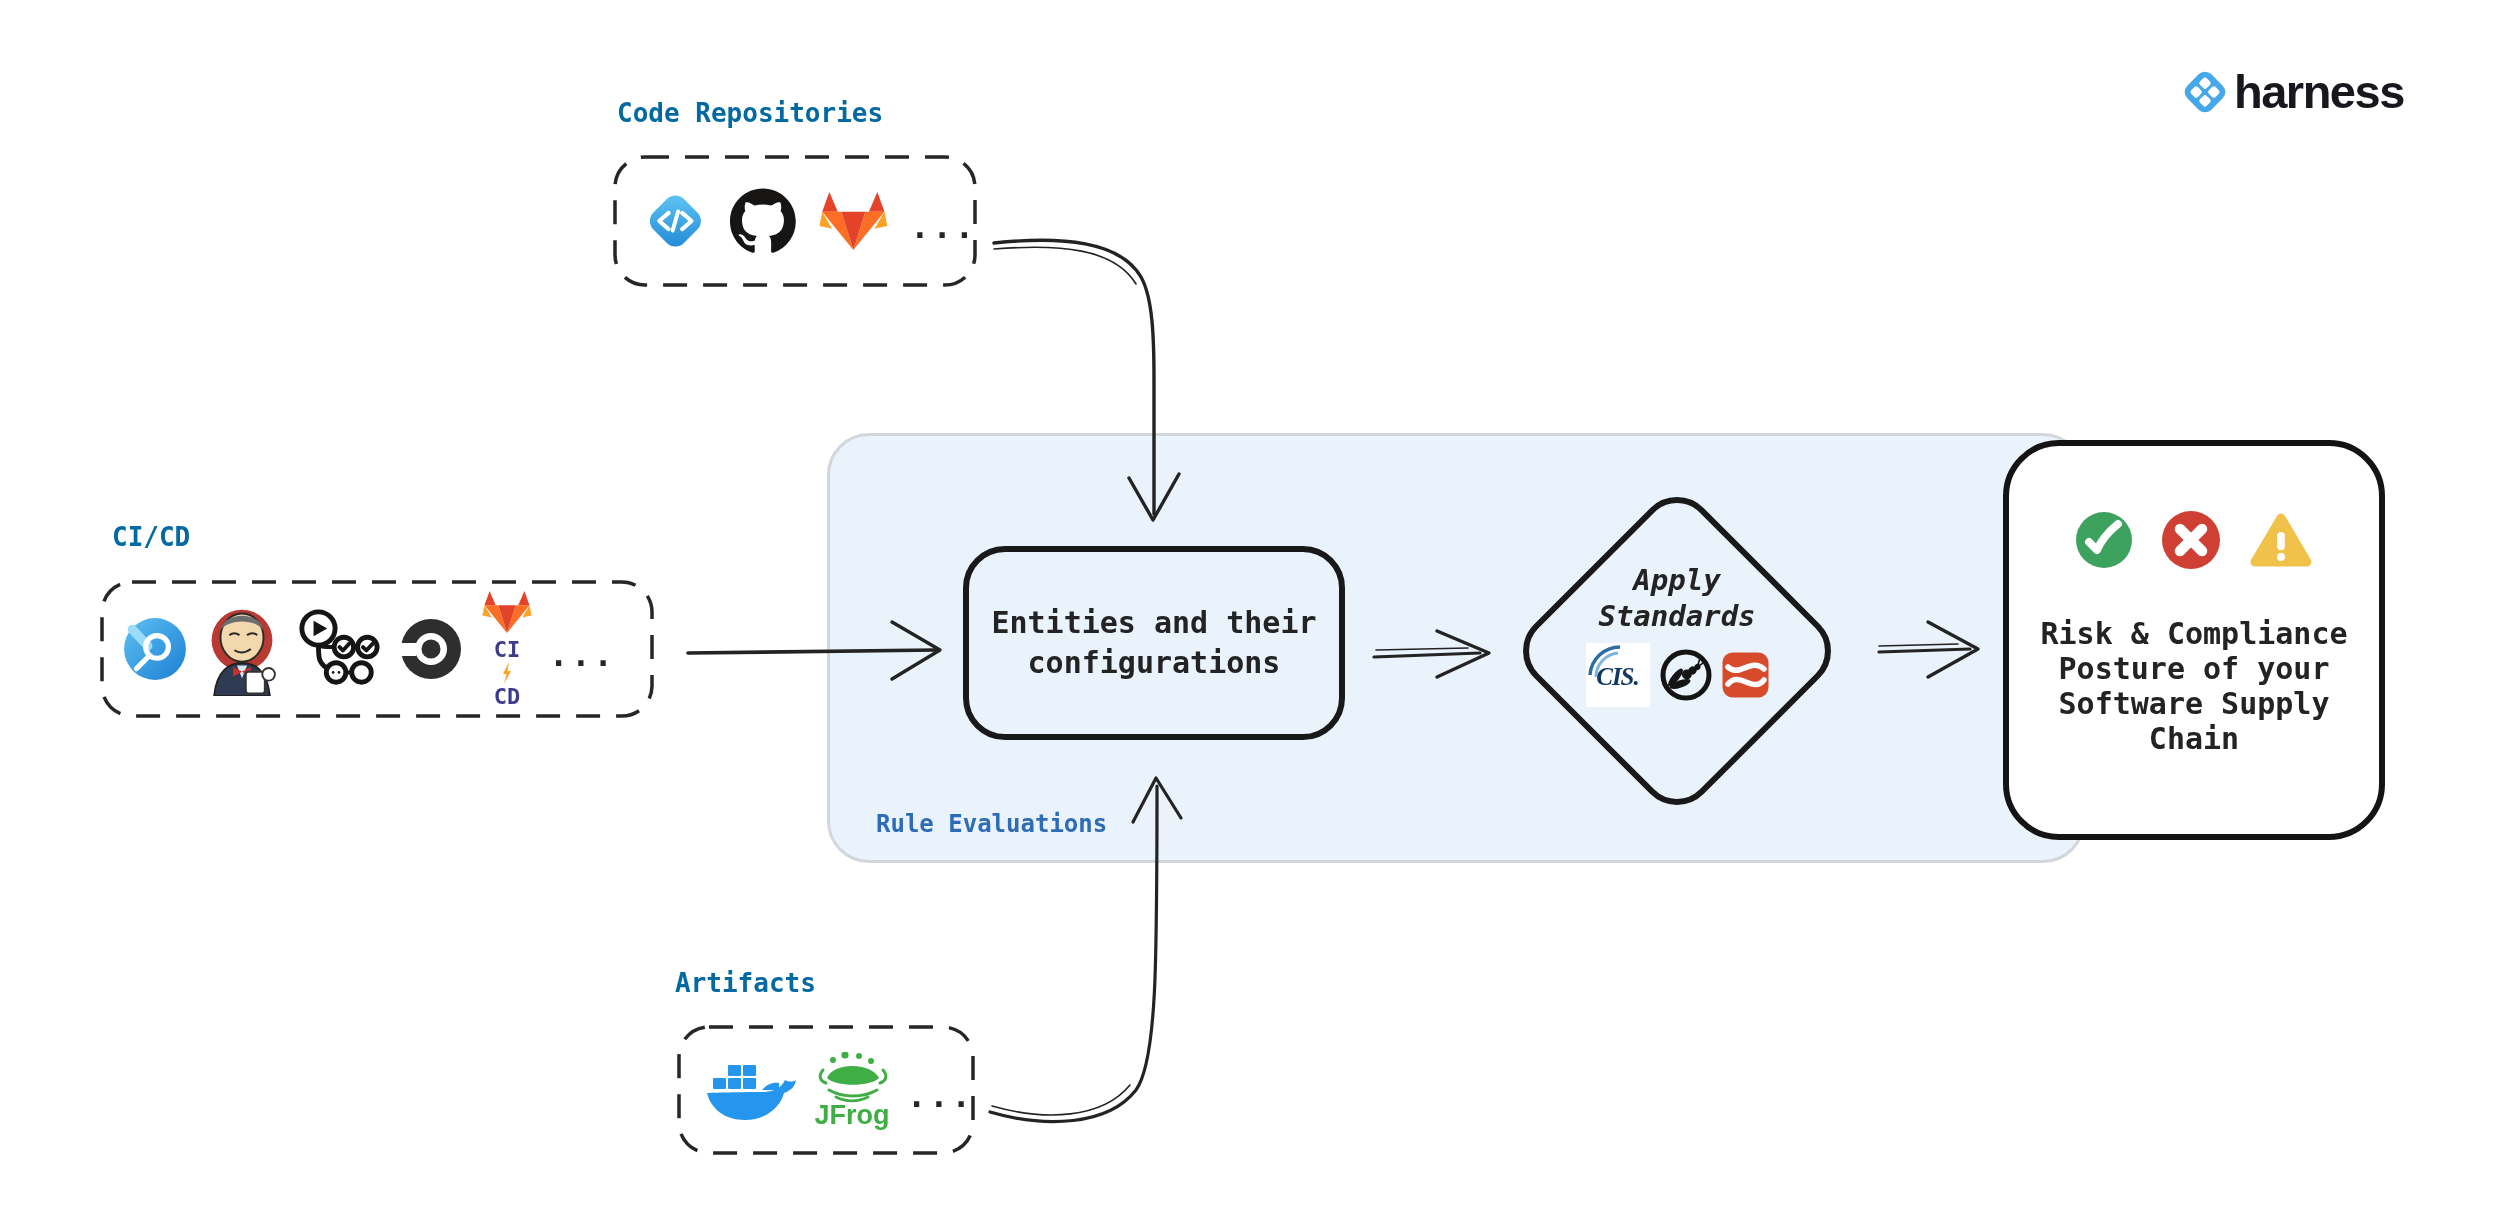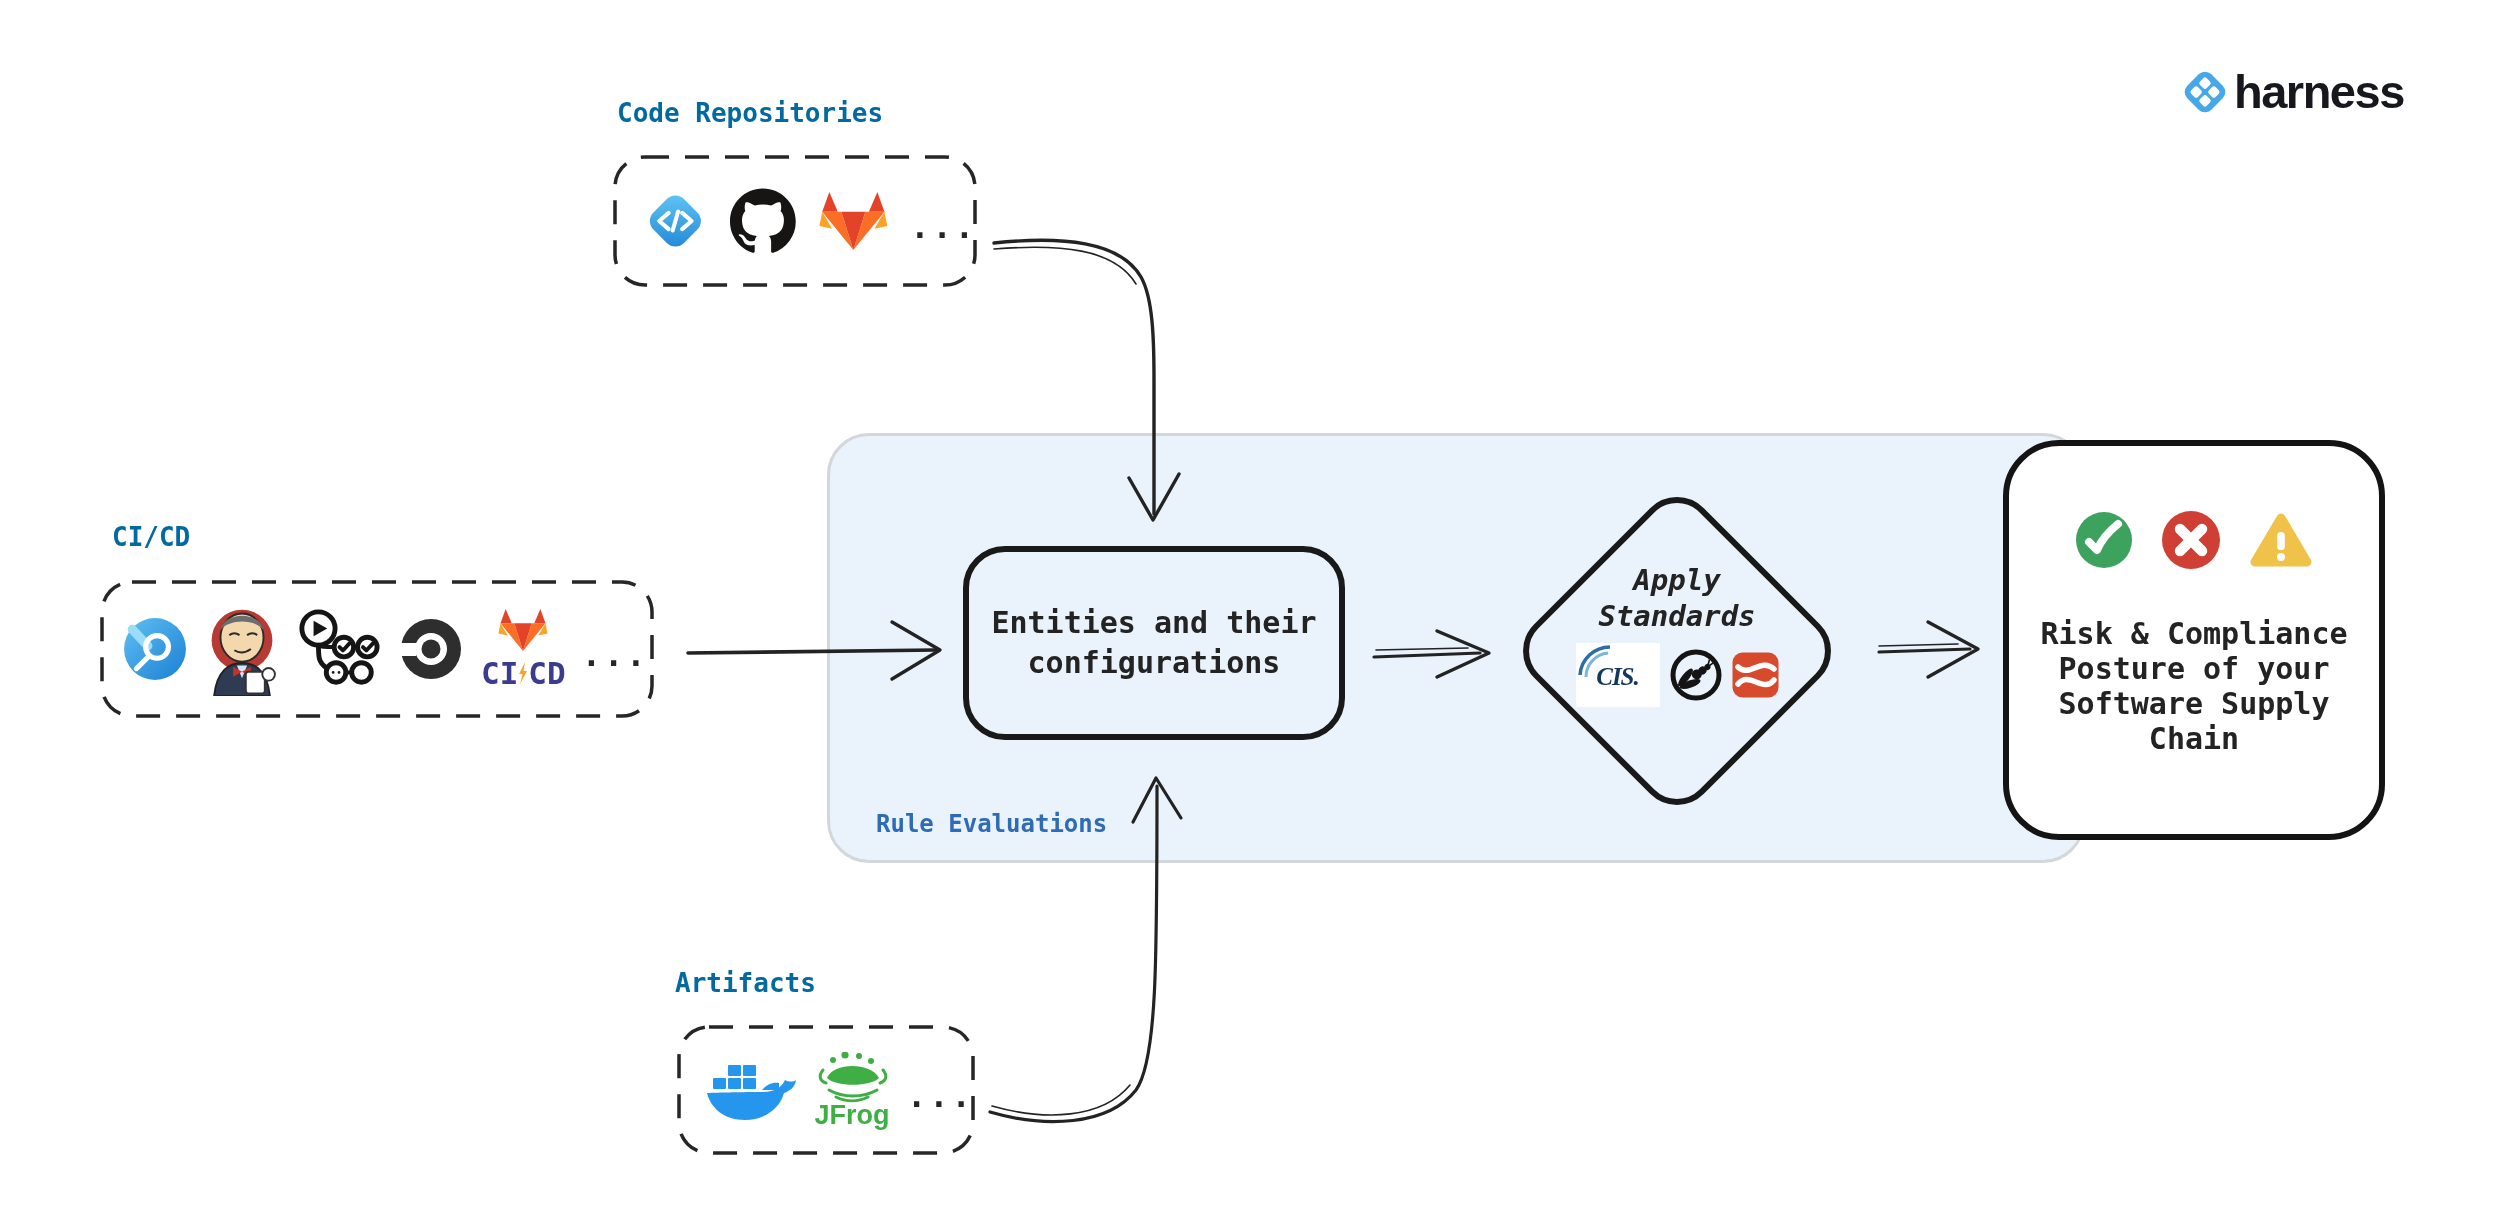--- a/index.html
+++ b/index.html
@@ -17,33 +17,33 @@
   .entities-box{position:absolute;left:963px;top:546px;width:382px;height:194px;box-sizing:border-box;
                 border:6px solid #191919;border-radius:42px;display:flex;flex-direction:column;
                 align-items:center;justify-content:center;}
   .entities-box span{display:block;font-weight:bold;font-size:30px;line-height:40px;color:#232323;text-align:center;}
   .diamond{position:absolute;left:1557px;top:531px;width:240px;height:240px;box-sizing:border-box;
            border:6px solid #191919;border-radius:38px;transform:rotate(45deg);}
   .diamond-content{position:absolute;left:1537px;top:562px;width:280px;display:flex;flex-direction:column;
                    align-items:center;font-style:italic;}
   .diamond-content .dline{display:block;font-weight:bold;font-size:29px;line-height:36px;color:#232323;text-align:center;}
   .std-icons{display:flex;align-items:center;gap:9px;margin-top:9px;}
-  .cis-box{width:64px;height:64px;background:#ffffff;position:relative;display:flex;align-items:center;justify-content:center;padding-left:20px;}
+  .cis-box{width:64px;height:64px;background:#ffffff;position:relative;display:flex;align-items:center;justify-content:center;}
   .cis-text{position:absolute;left:0;right:0;top:20px;text-align:center;
             font-family:"Liberation Serif", serif;font-weight:bold;font-size:25px;color:#14375e;letter-spacing:-1px;}
   .outcome-box{position:absolute;left:2003px;top:440px;width:382px;height:400px;box-sizing:border-box;
                background:#ffffff;border:6px solid #141414;border-radius:56px;display:flex;flex-direction:column;
                align-items:center;padding-top:64px;}
   .outcome-icons{display:flex;align-items:center;gap:28px;}
   .outcome-text{margin-top:46px;text-align:center;}
   .outcome-text span{display:block;font-weight:bold;font-size:30px;line-height:35px;color:#232323;}
   .logo{position:absolute;left:2182px;top:64px;display:flex;align-items:center;gap:6px;}
   .logo-word{font-family:"Liberation Sans", sans-serif;font-weight:bold;font-size:47px;color:#17171e;letter-spacing:-1.5px;}
   .glci{display:flex;flex-direction:column;align-items:center;}
-  .glci-text{display:flex;align-items:center;font-weight:bold;font-size:31px;color:#3c3c8f;margin-top:2px;}
+  .glci-text{display:flex;align-items:center;font-weight:bold;font-size:22px;color:#3c3c8f;margin-top:2px;flex-direction:column;}
   .jfrog{display:flex;flex-direction:column;align-items:center;}
   .jfrog-text{font-family:"Liberation Sans", sans-serif;font-weight:bold;font-size:27px;color:#3fae44;line-height:1;margin-top:-2px;}
 </style>
 </head>
 <body>
 
 <div id="canvas">
 
   <div class="panel z0">
     <div class="panel-label">Rule Evaluations</div>

